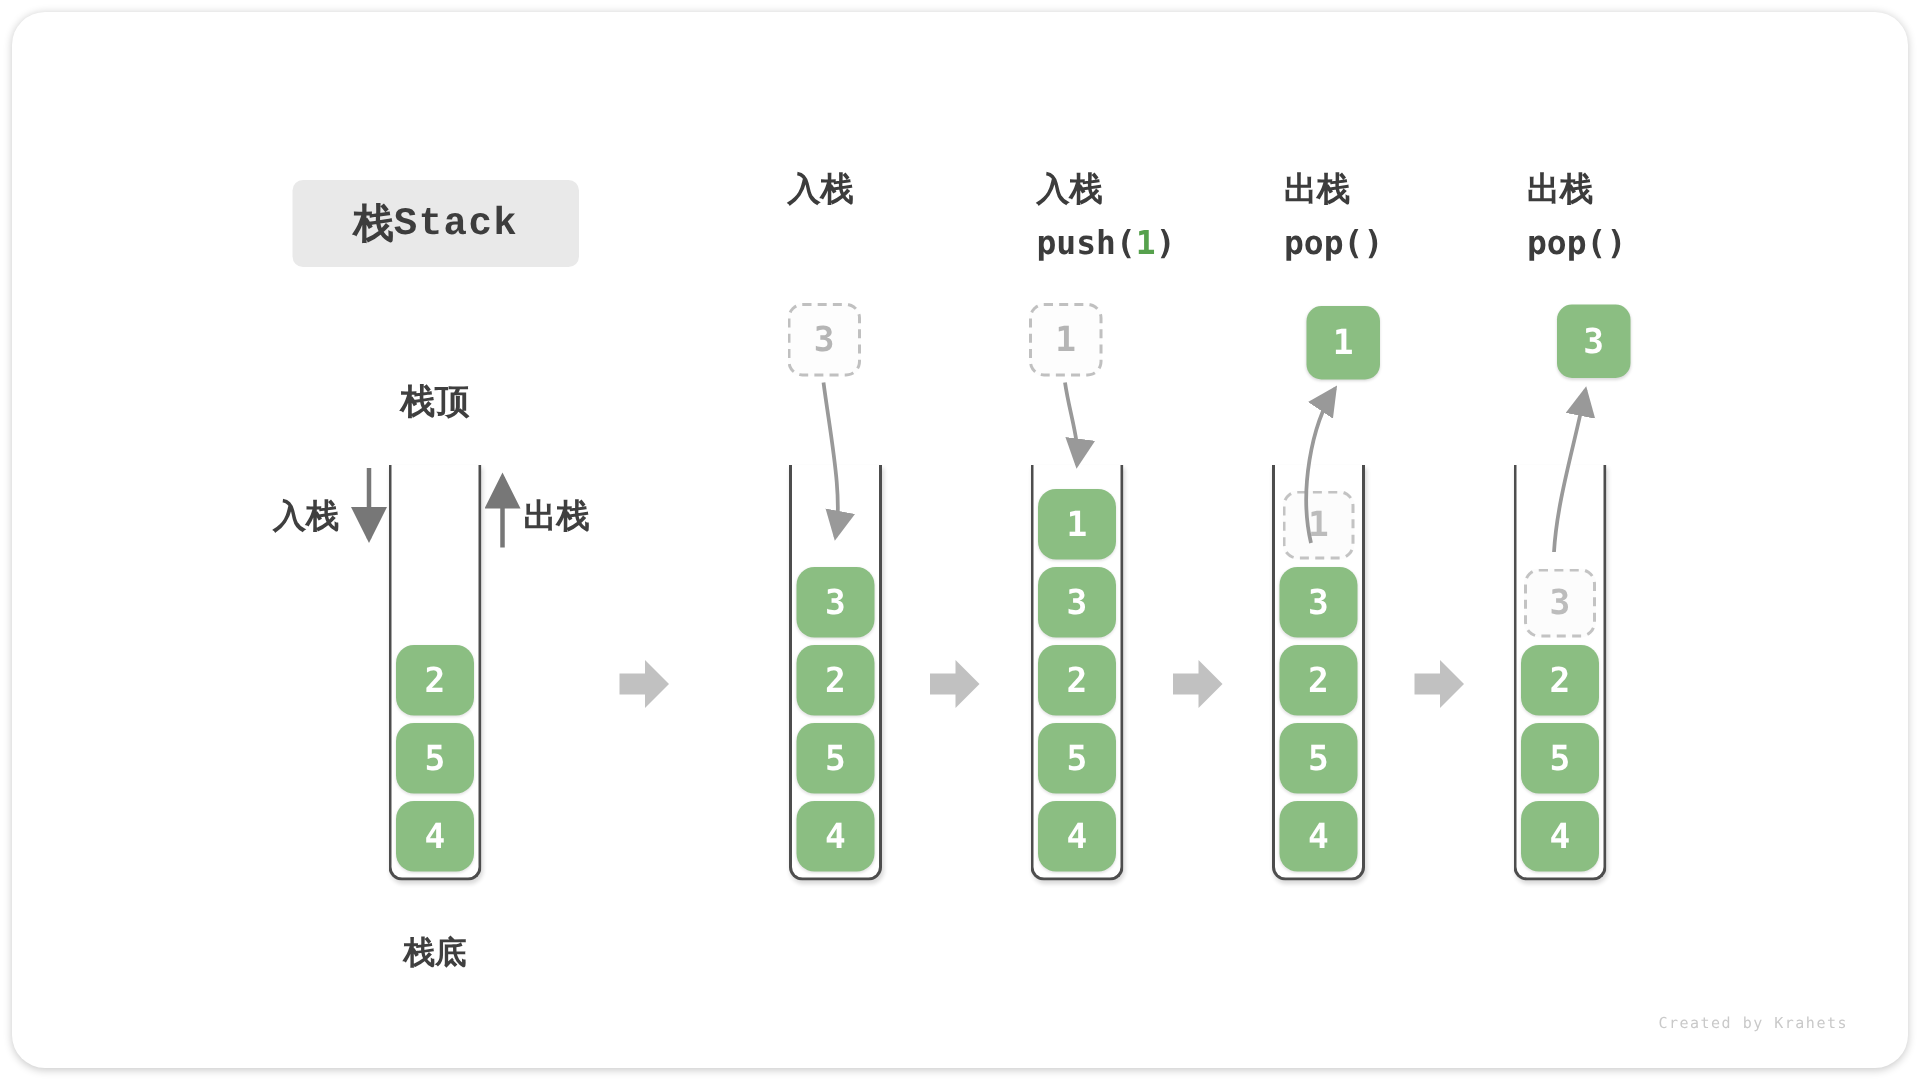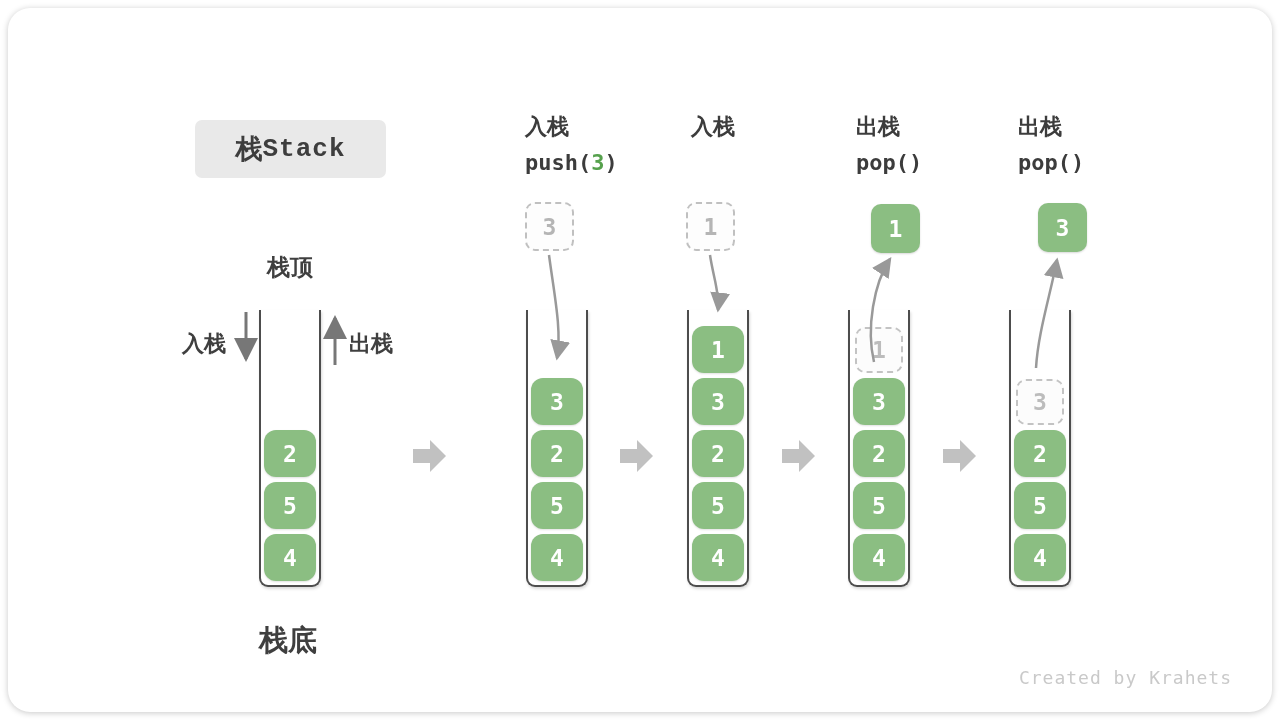--- a/index.html
+++ b/index.html
@@ -50,49 +50,49 @@
     box-shadow: 0 1px 2px rgba(0,0,0,0.12); flex: none;
   }
   .cell.ghost {
     background: #fcfcfc; border: 2px dashed #c3c3c3; color: #bcbcbc;
     width: 48px; height: 46px; border-radius: 10px; box-shadow: none;
   }
 
   
   .lbl { position: absolute; color: #3f3f3f; font-weight: 700; }
   .lbl-top    { left: 251px; top: 244px; width: 62px; text-align: center; font-size: 23px; font-family: Liberation Serif, serif; }
-  .lbl-bottom { left: 251px; top: 613px; width: 62px; text-align: left; font-size: 29px; }
+  .lbl-bottom { left: 251px; top: 613px; width: 62px; text-align: center; font-size: 21px; }
   .lbl-push   { left: 174px; top: 321px; width: 56px; text-align: left; font-size: 22px; }
   .lbl-pop    { left: 341px; top: 321px; width: 56px; text-align: left; font-size: 22px; }
 
   
   .overlay { position: absolute; left: 0; top: 0; width: 1280px; height: 720px; pointer-events: none; }
 
   .footer {
     position: absolute; right: 40px; bottom: 24px;
-    font-family: "DejaVu Sans Mono", monospace; font-size: 18px; color: #c9c9c9;
+    font-family: "DejaVu Sans Mono", monospace; font-size: 10px; color: #c9c9c9;
     letter-spacing: 1px;
   }
 </style>
 </head>
 <body>
 
 <div class="card">
 
   <div class="title-box">
     <span class="t-zh">栈</span>
       <span class="t-en"> Stack</span>
   </div>
 
   <div class="col-header" style="left:517px">
     <div class="op">入栈</div>
-    <div class="code"><span>push(</span><span class="arg">3</span><span>)</span></div>
   </div>
   <div class="col-header" style="left:683px">
     <div class="op">入栈</div>
+    <div class="code"><span>push(</span><span class="arg">1</span><span>)</span></div>
   </div>
   <div class="col-header" style="left:848px">
     <div class="op">出栈</div>
     <div class="code"><span>pop(</span><span class="arg"></span><span>)</span></div>
   </div>
   <div class="col-header" style="left:1010px">
     <div class="op">出栈</div>
     <div class="code"><span>pop(</span><span class="arg"></span><span>)</span></div>
   </div>
 

